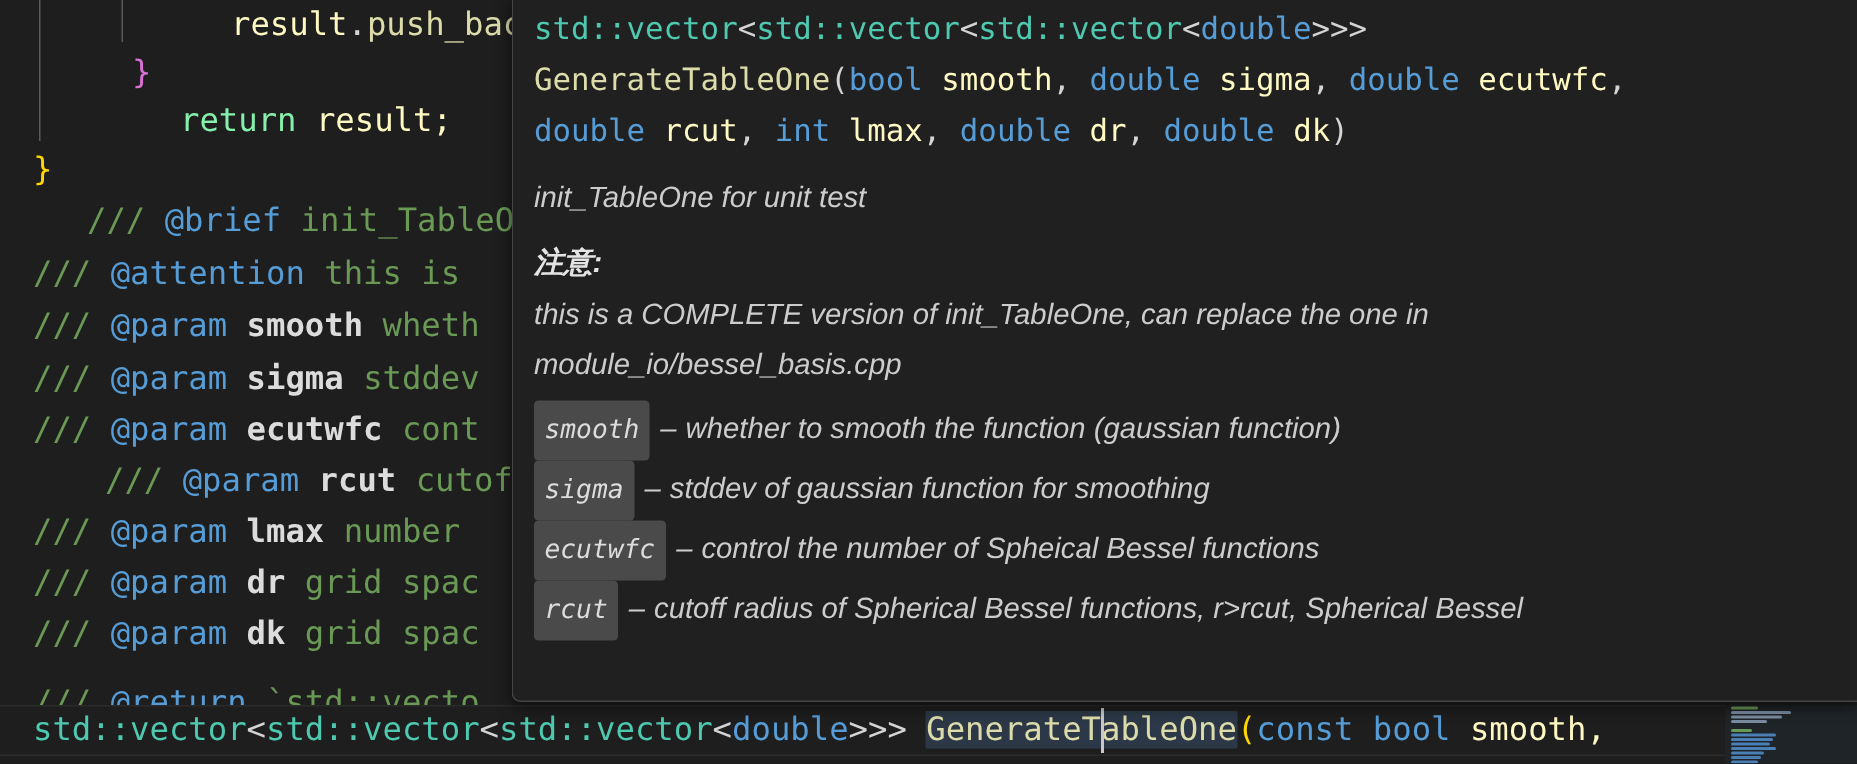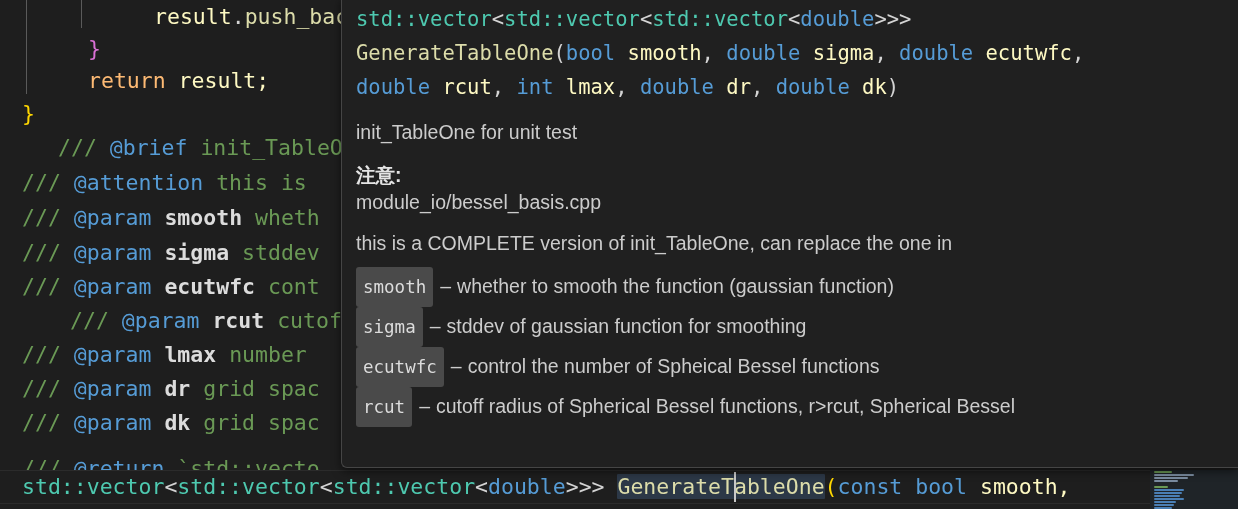--- a/index.html
+++ b/index.html
@@ -30,21 +30,21 @@
     font-size: 21.5px;
     letter-spacing: 0px;
     color: #d4d4d4;
   }
   .code-line .txt { padding-left: 22px; display: inline-block; }
 
   
   .t-comment   { color: #6a9955; }
   .t-doctag    { color: #569cd6; }
   .t-docname   { color: #dcdcdc; font-weight: bold; }
-  .t-keyword   { color: #fdba74; }
+  .t-keyword   { color: #86efac; margin-left: 32px; }
   .t-var       { color: #fef9c3; }
   .t-type      { color: #4ec9b0; }
   .t-fn        { color: #dcdcaa; }
   .t-punct     { color: #d4d4d4; }
   .t-brace-pink{ color: #da70d6; }
   .t-brace-yel { color: #ffd700; }
   .t-prim      { color: #569cd6; }
 
   
   .indent-guide {
@@ -136,20 +136,21 @@
     height: 1px;
     background: transparent;
     margin: 4px 0 0 0;
   }
   .hover-body {
     font-family: "Liberation Sans", sans-serif;
     font-size: 19.5px;
     line-height: 35px;
     padding: 4px 8px 0 14px;
     color: #cccccc;
+    font-style: italic;
   }
   .hover-body p { margin: 0 0 6px 0; }
   .hover-h {
     font-weight: bold;
     font-size: 19.5px;
     margin: 8px 0 0 0;
     color: #e4e4e4;
   }
   .param-row {
     display: flex;
@@ -224,22 +225,22 @@
 
   <div class="hover-sig" id="hover-sig"><div><span class="t-type">std::vector</span><span class="t-punct">&lt;</span><span class="t-type">std::vector</span><span class="t-punct">&lt;</span><span class="t-type">std::vector</span><span class="t-punct">&lt;</span><span class="t-prim">double</span><span class="t-punct">&gt;&gt;&gt;</span></div><div><span class="t-fn">GenerateTableOne</span><span class="t-punct">(</span><span class="t-prim">bool </span><span class="t-var">smooth</span><span class="t-punct">, </span><span class="t-prim">double </span><span class="t-var">sigma</span><span class="t-punct">, </span><span class="t-prim">double </span><span class="t-var">ecutwfc</span><span class="t-punct">,</span></div><div><span class="t-prim">double </span><span class="t-var">rcut</span><span class="t-punct">, </span><span class="t-prim">int </span><span class="t-var">lmax</span><span class="t-punct">, </span><span class="t-prim">double </span><span class="t-var">dr</span><span class="t-punct">, </span><span class="t-prim">double </span><span class="t-var">dk</span><span class="t-punct">)</span></div></div>
 
   <div class="hover-rule"></div>
 
   <div class="hover-body">
 
     <p>init_TableOne for unit test</p>
 
     <div class="hover-h">注意:</div>
+    <p>this is a COMPLETE version of init_TableOne, can replace the one in</p>
     <p style="margin-top:-8px;">module_io/bessel_basis.cpp</p>
-    <p>this is a COMPLETE version of init_TableOne, can replace the one in</p>
 
 
     <div id="param-list">
         <div class="param-row">
           <span class="chip">smooth</span>
           <span class="dash">–</span>
           <span class="param-desc">whether to smooth the function (gaussian function)</span>
         </div>
         <div class="param-row">
           <span class="chip">sigma</span>

